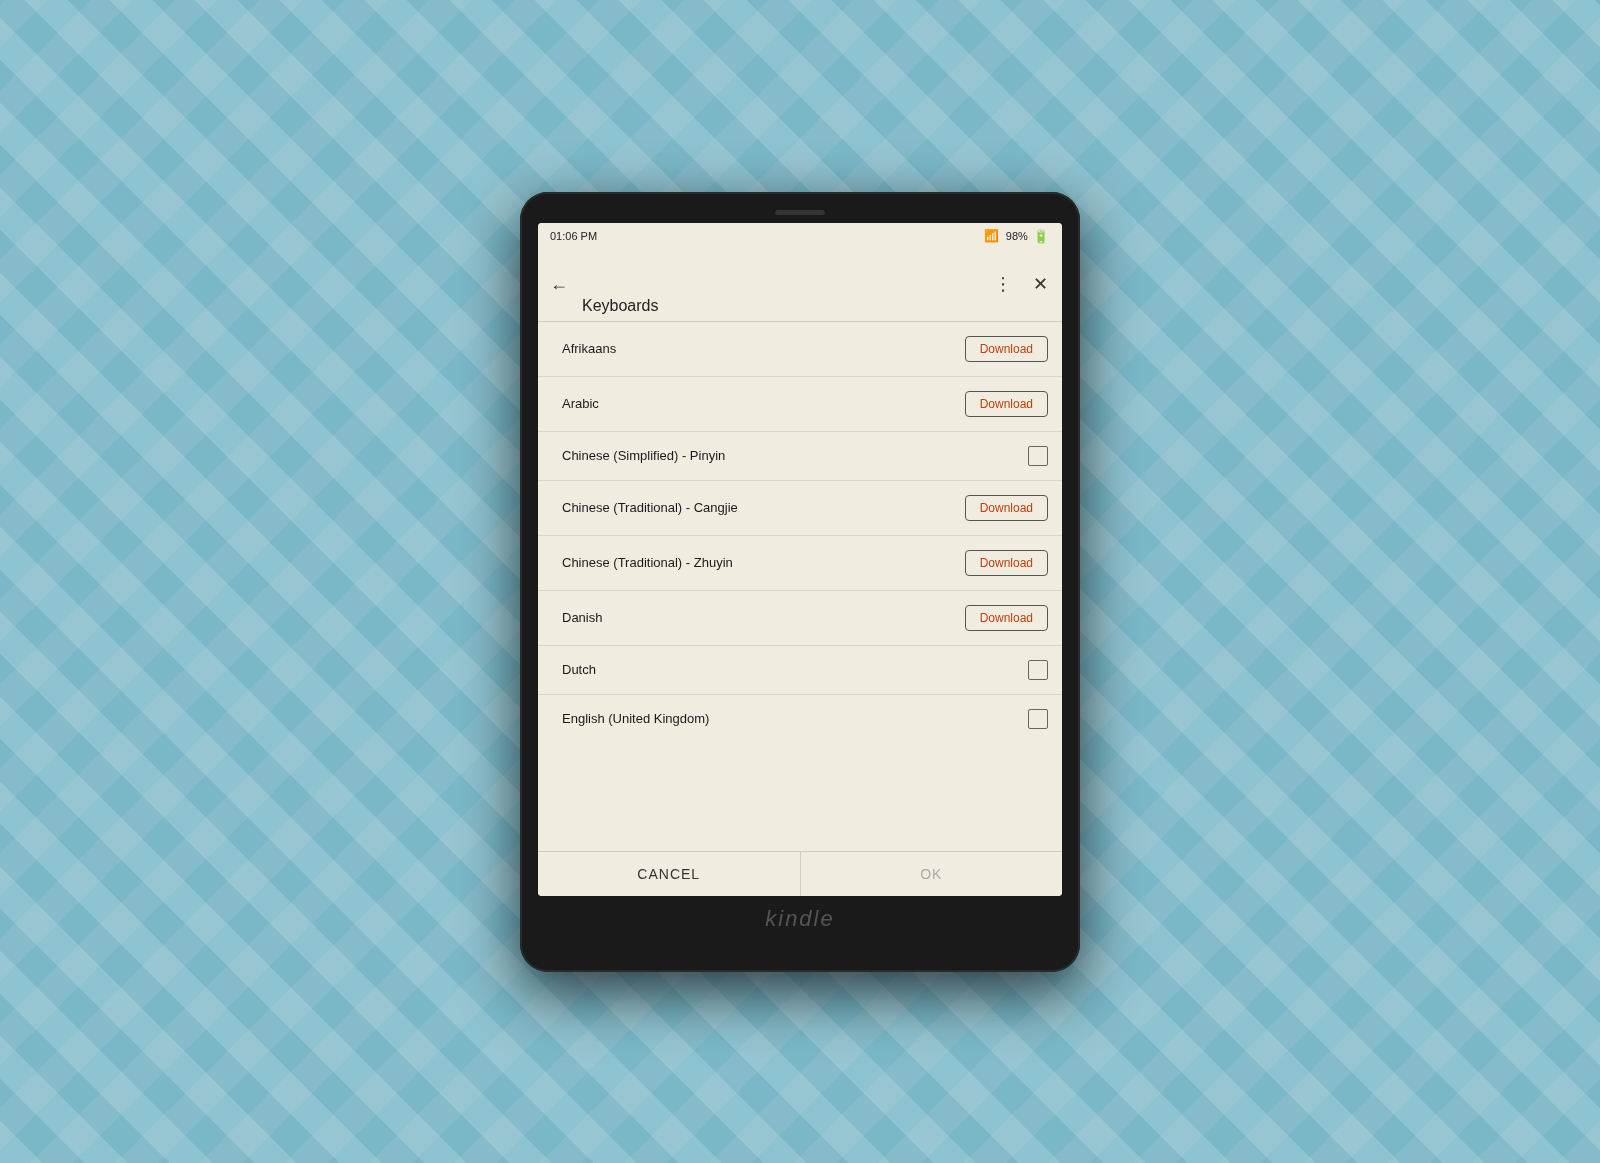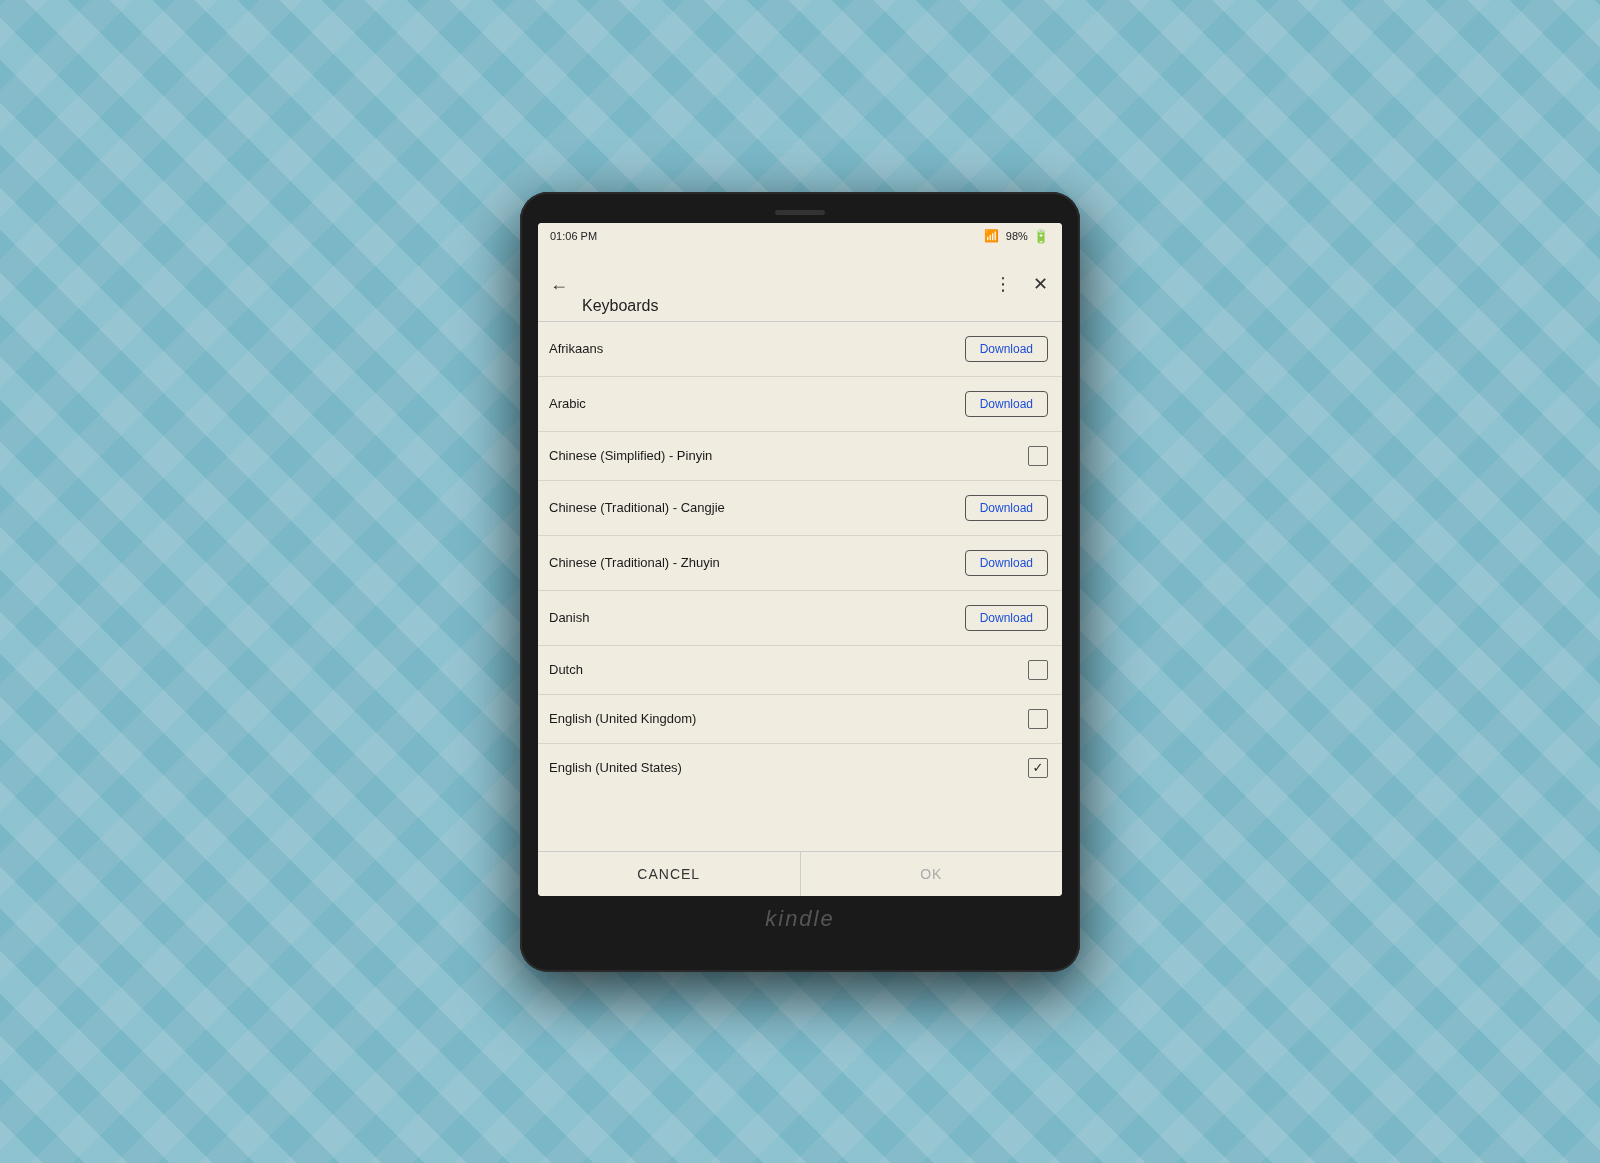--- a/index.html
+++ b/index.html
@@ -154,21 +154,21 @@
       background: #e0ddd0;
     }
     .keyboard-list::-webkit-scrollbar-thumb {
       background: #999;
       border-radius: 2px;
     }
 
     .keyboard-item {
       display: flex;
       align-items: center;
-      padding: 14px 14px 14px 11px;
+      padding: 14px 14px 14px 24px;
       border-bottom: 1px solid #d8d5c8;
       background: #f0ece0;
     }
 
     .keyboard-item:last-child {
       border-bottom: none;
     }
 
     .keyboard-name {
       font-size: 13px;
@@ -176,21 +176,21 @@
       flex: 1;
     }
 
     .download-btn {
       background: #f0ece0;
       border: 1.5px solid #555;
       border-radius: 4px;
       padding: 5px 14px;
       font-size: 12px;
       font-weight: 500;
-      color: #1d4ed8;
+      color: #c2410c;
       cursor: pointer;
       white-space: nowrap;
     }
 
     .checkbox {
       width: 20px;
       height: 20px;
       border: 1.5px solid #666;
       border-radius: 2px;
       background: #f0ece0;
@@ -295,24 +295,20 @@
           <button class="download-btn">Download</button>
         </div>
         <div class="keyboard-item">
           <span class="keyboard-name">Dutch</span>
           <div class="checkbox"></div>
         </div>
         <div class="keyboard-item">
           <span class="keyboard-name">English (United Kingdom)</span>
           <div class="checkbox"></div>
         </div>
-        <div class="keyboard-item">
-          <span class="keyboard-name">English (United States)</span>
-          <div class="checkbox checked"></div>
-        </div>
       </div>
 
     <div class="action-bar">
       <button class="action-btn cancel">CANCEL</button>
       <button class="action-btn ok">OK</button>
     </div>
 
   </div>
 
   <div class="kindle-brand">kindle</div>

